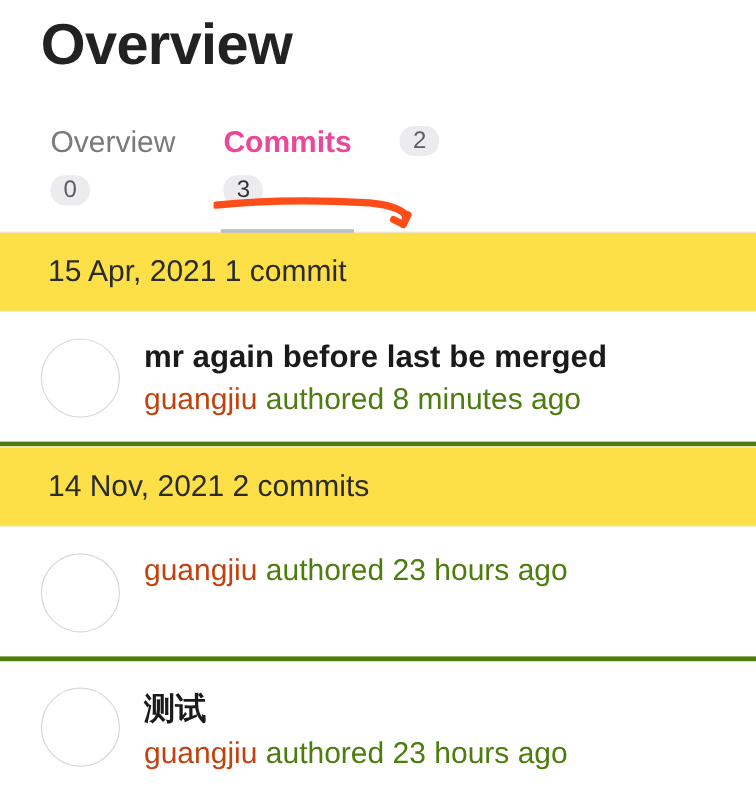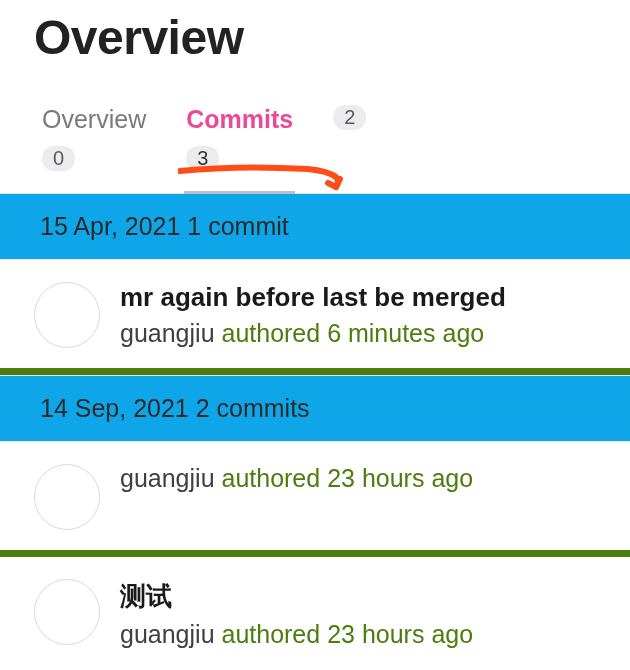--- a/index.html
+++ b/index.html
@@ -68,36 +68,36 @@
     }
     .annotation {
       position: absolute;
       left: -6px;
       bottom: 2px;
       width: 170px;
       height: 30px;
       pointer-events: none;
     }
     .date-header {
-      background: #0ea5e9;
+      background: #fde047;
       border-top: 1px solid #e9e9e9;
       border-bottom: 1px solid #e9e9e9;
       padding: 18px 20px 18px 40px;
       font-size: 25px;
       color: #2b2b2b;
     }
     .date-header:first-of-type {
       border-top: none;
     }
     .commit-row {
       display: flex;
       align-items: flex-start;
       padding: 20px 20px 20px 34px;
       gap: 20px;
-      border-bottom: 7px solid #4d7c0f;
+      border-bottom: 4px solid #4d7c0f;
     }
     .commit-row:last-child {
       border-bottom: none;
     }
     .avatar {
       width: 66px;
       height: 66px;
       border-radius: 50%;
       background: #fff;
       border: 1.5px solid #d9d9d9;
@@ -113,21 +113,21 @@
     .commit-title {
       font-size: 26px;
       font-weight: 700;
       color: #1a1a1a;
     }
     .commit-meta {
       font-size: 25px;
       color: #585858;
     }
     .commit-meta .author {
-      color: #404040;
+      color: #c2410c;
     }
     .commit-meta .muted {
       color: #4d7c0f;
     }
   </style>
 </head>
 <body>
 
 <h1 class="page-title">Overview</h1>
 
@@ -154,26 +154,26 @@
 
   <div class="date-header">15 Apr, 2021 1 commit</div>
 
   <div class="commit-row">
     <div class="avatar"></div>
     <div class="commit-body">
       <div class="commit-title">mr again before last be merged</div>
       <div class="commit-meta">
         <span class="author">guangjiu</span>
         <span class="muted">authored</span>
-        <span class="muted">6 minutes ago</span>
+        <span class="muted">8 minutes ago</span>
       </div>
     </div>
   </div>
 
-  <div class="date-header">14 Sep, 2021 2 commits</div>
+  <div class="date-header">14 Nov, 2021 2 commits</div>
 
   <div class="commit-row">
     <div class="avatar"></div>
     <div class="commit-body">
       <div class="commit-meta">
         <span class="author">guangjiu</span>
         <span class="muted">authored</span>
         <span class="muted">23 hours ago</span>
       </div>
     </div>

